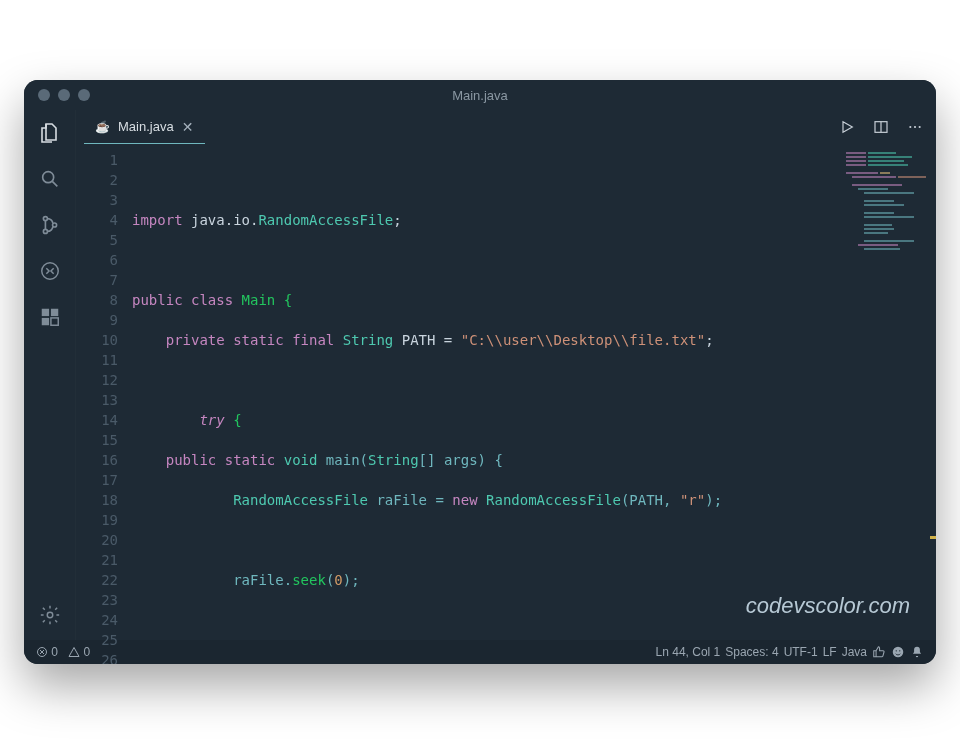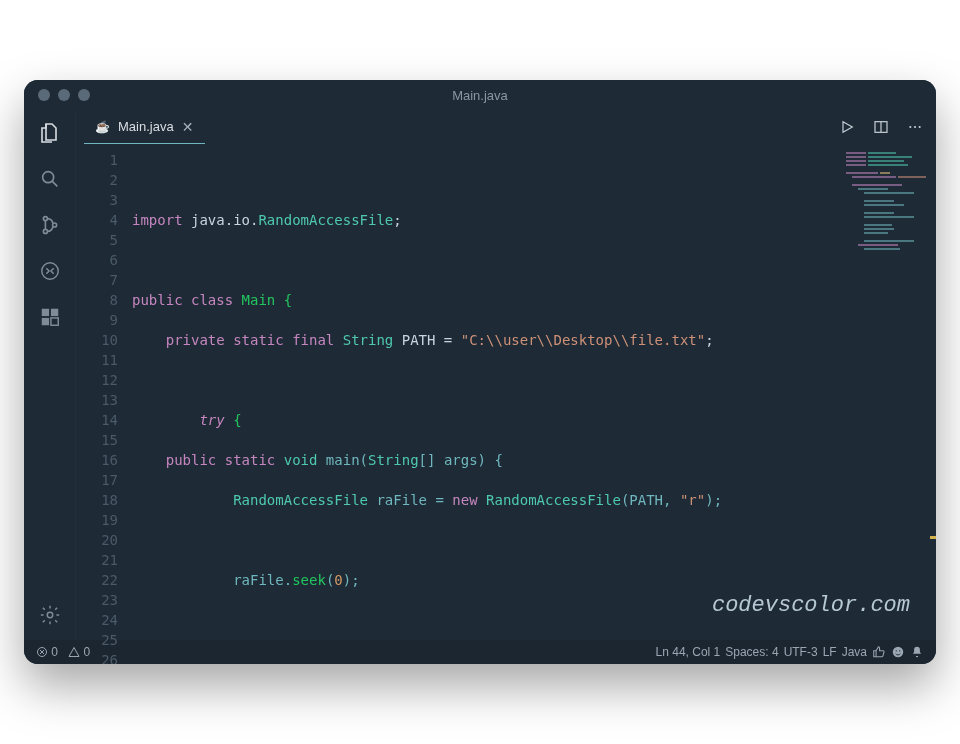--- a/index.html
+++ b/index.html
@@ -120,21 +120,21 @@
       linear-gradient(#c586c0,#c586c0) 12px 94px/40px 2px no-repeat,
       linear-gradient(#6fb7be,#6fb7be) 18px 98px/36px 2px no-repeat;
   }
   .ov-mark {
     position: absolute; right: 0; top: 392px; width: 6px; height: 3px;
     background: #d1b24a;
   }
   .watermark {
     position: absolute; right: 26px; bottom: 24px;
     color: #b6c8d4; font-size: 22px;
-    font-family: Liberation Mono, monospace;
+    font-family: Liberation Sans, sans-serif;
     font-style: italic;
     pointer-events: none;
   }
   .statusbar {
     height: 24px; background: #1b2630;
     display: flex; align-items: center;
     color: #9aa6b1; font-size: 12px;
     padding: 0 12px; gap: 14px;
   }
   .statusbar .left { display: flex; align-items: center; gap: 10px; }
@@ -310,21 +310,21 @@
       <span class="clicky">
         <svg style="display:inline;vertical-align:-2px" width="12" height="12" viewBox="0 0 24 24" fill="none" stroke="currentColor" stroke-width="2">
             <path d="M12 3l10 18H2z"></path>
           </svg>
         <span>0</span>
       </span>
     </div>
     <div class="right">
       <span class="clicky">Ln 44, Col 1</span>
       <span class="clicky">Spaces: 4</span>
-      <span class="clicky">UTF-3</span>
+      <span class="clicky">UTF-1</span>
       <span class="clicky">LF</span>
       <span class="clicky">Java</span>
       <span class="clicky">
         <svg width="14" height="14" viewBox="0 0 24 24" fill="none" stroke="currentColor" stroke-width="1.8">
             <path d="M7 10v10H3V10zM7 10l4-7c1 0 2 1 2 3v4h6c1 0 2 1 1.6 2l-2 7c-.2.6-.8 1-1.6 1H7"></path>
           </svg>
       </span>
       <span class="clicky">
         <svg width="14" height="14" viewBox="0 0 24 24" fill="currentColor">
             <circle cx="12" cy="12" r="9"></circle>

